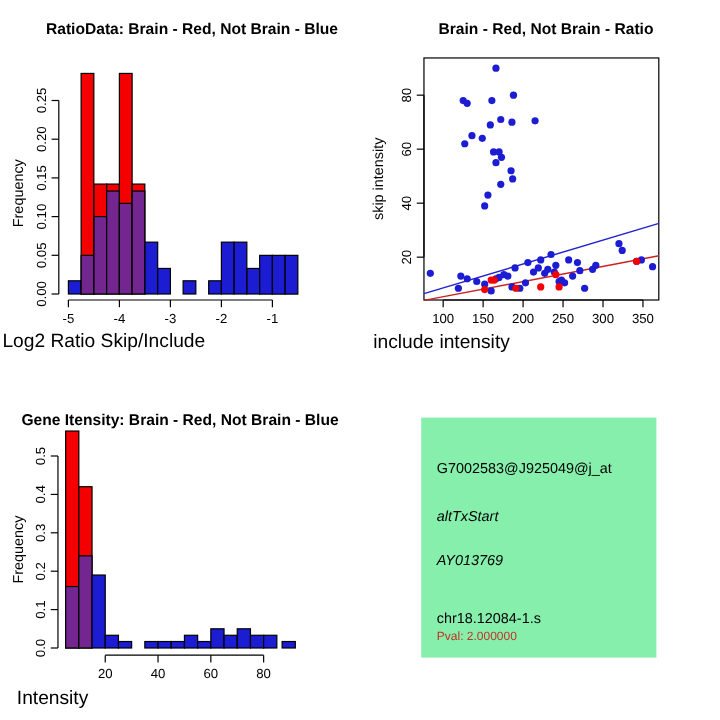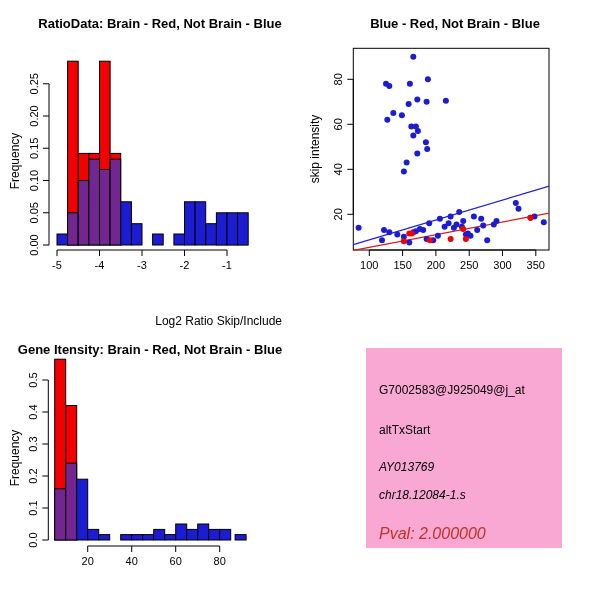--- a/index.html
+++ b/index.html
@@ -7,26 +7,26 @@
           font-family:"Liberation Sans", sans-serif;overflow:hidden;}
   .panel{position:absolute;width:300px;height:300px;}
   #panel-ratio-hist{left:0;top:0;}
   #panel-scatter{left:300px;top:0;}
   #panel-gene-hist{left:0;top:300px;}
   #panel-info{left:300px;top:300px;}
   .chart-svg{position:absolute;left:0;top:0;width:300px;height:300px;
              font-family:"Liberation Sans", sans-serif;}
   .chart-title{position:absolute;font-weight:bold;font-size:13px;color:#000;
                text-align:center;white-space:nowrap;}
-  .xlab{position:absolute;font-size:12px;color:#000;text-align:right;white-space:nowrap;margin-top:38px;}
+  .xlab{position:absolute;font-size:16px;color:#000;text-align:left;white-space:nowrap;}
   .ylab{position:absolute;font-size:12px;color:#000;white-space:nowrap;
         transform:translate(-50%,-50%) rotate(-90deg);}
   .info-box{position:absolute;left:51px;top:48px;width:196px;height:200px;}
   .info-line{position:absolute;left:13px;font-size:12px;color:#000;white-space:nowrap;}
-  .pval{font-size:16px;font-style:italic;}
+  .pval{font-size:10px;}
 </style>
 </head>
 <body>
 
 <div class="canvas">
 
   <div class="panel" id="panel-ratio-hist">
     <div class="chart-title" style="left:20px;top:16px;width:280px;">RatioData: Brain - Red, Not Brain - Blue</div>
     <div class="ylab" style="left:15px;top:161px;">Frequency</div>
     <svg class="chart-svg" id="svg-ratio-hist" viewBox="0 0 300 300">
@@ -73,21 +73,21 @@
         <text x="38" y="148.25" text-anchor="middle" font-size="11" transform="rotate(-90 38 148.25)">0.15</text>
         <line x1="49" y1="116" x2="43" y2="116" stroke="#000" stroke-width="1"></line>
         <text x="38" y="116" text-anchor="middle" font-size="11" transform="rotate(-90 38 116)">0.20</text>
         <line x1="49" y1="83.75" x2="43" y2="83.75" stroke="#000" stroke-width="1"></line>
         <text x="38" y="83.75" text-anchor="middle" font-size="11" transform="rotate(-90 38 83.75)">0.25</text>
       </svg>
     <div class="xlab" style="left:2px;top:276px;width:280px;">Log2 Ratio Skip/Include</div>
   </div>
 
   <div class="panel" id="panel-scatter">
-    <div class="chart-title" style="left:15px;top:16px;width:280px;">Blue - Red, Not Brain - Blue</div>
+    <div class="chart-title" style="left:15px;top:16px;width:280px;">Brain - Red, Not Brain - Ratio</div>
     <div class="ylab" style="left:15px;top:149px;">skip intensity</div>
     <svg class="chart-svg" id="svg-scatter" viewBox="0 0 300 300">
         <rect x="53.3" y="48.3" width="195.7" height="201.7" fill="none" stroke="#000" stroke-width="1"></rect>
         <line x1="53.315999999999995" y1="244.675" x2="249.12" y2="186.175" stroke="#2121CE" stroke-width="1.2"></line>
         <line x1="53.315999999999995" y1="250.3" x2="249.12" y2="213.175" stroke="#CC2222" stroke-width="1.2"></line>
         <circle cx="113.3" cy="56.8" r="3" fill="#1C1CD2"></circle>
         <circle cx="127.9" cy="79.3" r="3" fill="#1C1CD2"></circle>
         <circle cx="86.0" cy="83.8" r="3" fill="#1C1CD2"></circle>
         <circle cx="89.3" cy="86.1" r="3" fill="#1C1CD2"></circle>
         <circle cx="109.9" cy="83.8" r="3" fill="#1C1CD2"></circle>
@@ -170,20 +170,21 @@
         <line x1="53.3" y1="214.3" x2="53.3" y2="79.30000000000001" stroke="#000" stroke-width="1"></line>
         <line x1="53.3" y1="214.3" x2="47.3" y2="214.3" stroke="#000" stroke-width="1"></line>
         <text x="42.3" y="214.3" text-anchor="middle" font-size="11" transform="rotate(-90 42.3 214.3)">20</text>
         <line x1="53.3" y1="169.3" x2="47.3" y2="169.3" stroke="#000" stroke-width="1"></line>
         <text x="42.3" y="169.3" text-anchor="middle" font-size="11" transform="rotate(-90 42.3 169.3)">40</text>
         <line x1="53.3" y1="124.30000000000001" x2="47.3" y2="124.30000000000001" stroke="#000" stroke-width="1"></line>
         <text x="42.3" y="124.30000000000001" text-anchor="middle" font-size="11" transform="rotate(-90 42.3 124.30000000000001)">60</text>
         <line x1="53.3" y1="79.30000000000001" x2="47.3" y2="79.30000000000001" stroke="#000" stroke-width="1"></line>
         <text x="42.3" y="79.30000000000001" text-anchor="middle" font-size="11" transform="rotate(-90 42.3 79.30000000000001)">80</text>
       </svg>
+    <div class="xlab" style="left:11px;top:277px;width:280px;">include intensity</div>
   </div>
 
   <div class="panel" id="panel-gene-hist">
     <div class="chart-title" style="left:10px;top:14px;width:280px;margin-top:28px;">Gene Itensity: Brain - Red, Not Brain - Blue</div>
     <div class="ylab" style="left:15px;top:158px;">Frequency</div>
     <svg class="chart-svg" id="svg-gene-hist" viewBox="0 0 300 300">
         <rect x="54.7" y="59.2" width="11.0" height="180.8" fill="#F40000" stroke="#000" stroke-width="1"></rect>
         <rect x="54.7" y="188.8" width="11.0" height="51.2" fill="#73268F" stroke="#000" stroke-width="1"></rect>
         <rect x="65.7" y="105.6" width="11.0" height="134.4" fill="#F40000" stroke="#000" stroke-width="1"></rect>
         <rect x="65.7" y="163.2" width="11.0" height="76.8" fill="#73268F" stroke="#000" stroke-width="1"></rect>
@@ -217,25 +218,26 @@
         <text x="37.3" y="208" text-anchor="middle" font-size="11" transform="rotate(-90 37.3 208)">0.1</text>
         <line x1="48.3" y1="176" x2="42.3" y2="176" stroke="#000" stroke-width="1"></line>
         <text x="37.3" y="176" text-anchor="middle" font-size="11" transform="rotate(-90 37.3 176)">0.2</text>
         <line x1="48.3" y1="144" x2="42.3" y2="144" stroke="#000" stroke-width="1"></line>
         <text x="37.3" y="144" text-anchor="middle" font-size="11" transform="rotate(-90 37.3 144)">0.3</text>
         <line x1="48.3" y1="112" x2="42.3" y2="112" stroke="#000" stroke-width="1"></line>
         <text x="37.3" y="112" text-anchor="middle" font-size="11" transform="rotate(-90 37.3 112)">0.4</text>
         <line x1="48.3" y1="80" x2="42.3" y2="80" stroke="#000" stroke-width="1"></line>
         <text x="37.3" y="80" text-anchor="middle" font-size="11" transform="rotate(-90 37.3 80)">0.5</text>
       </svg>
+    <div class="xlab" style="left:14px;top:274px;width:280px;">Intensity</div>
   </div>
 
   <div class="panel" id="panel-info">
-    <div class="info-box" id="info-box" style="background: #f9a8d4; margin-left: 15px;">
+    <div class="info-box" id="info-box" style="background: #86efac;">
       <div class="info-line" style="top:35px;">G7002583@J925049@j_at</div>
-      <div class="info-line" style="top:75px;">altTxStart</div>
+      <div class="info-line" style="top:75px;font-style:italic;">altTxStart</div>
       <div class="info-line" style="top:112px;font-style:italic;">AY013769</div>
-      <div class="info-line" style="top:140px;font-style:italic;">chr18.12084-1.s</div>
+      <div class="info-line" style="top:160px;">chr18.12084-1.s</div>
       <div class="info-line pval" style="top: 177px; color: rgb(192, 50, 38);" id="pval-line">Pval: 2.000000</div>
     </div>
   </div>
 
 </div>
 
 </body></html>

